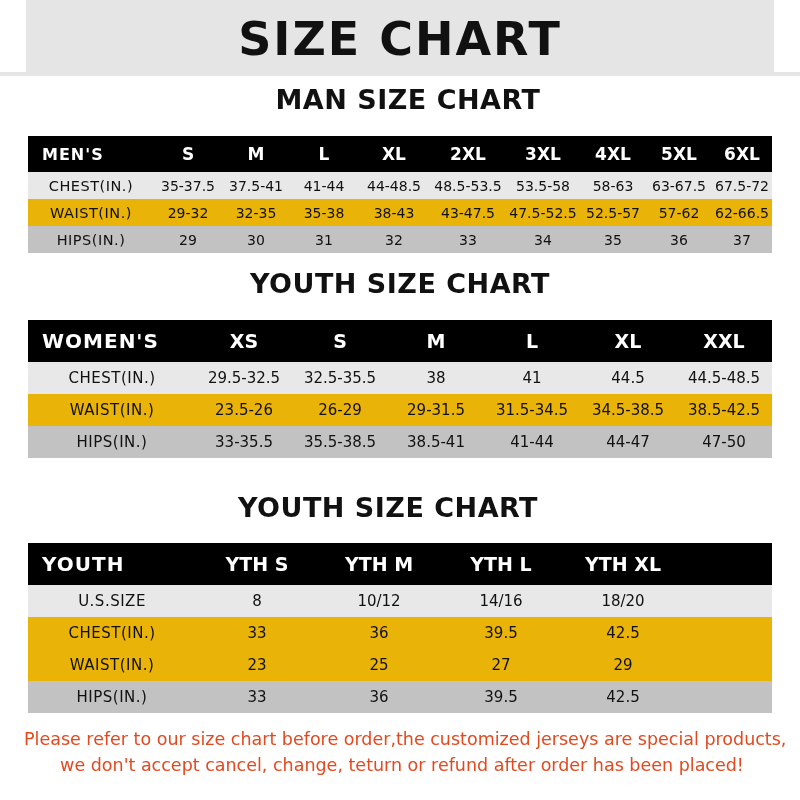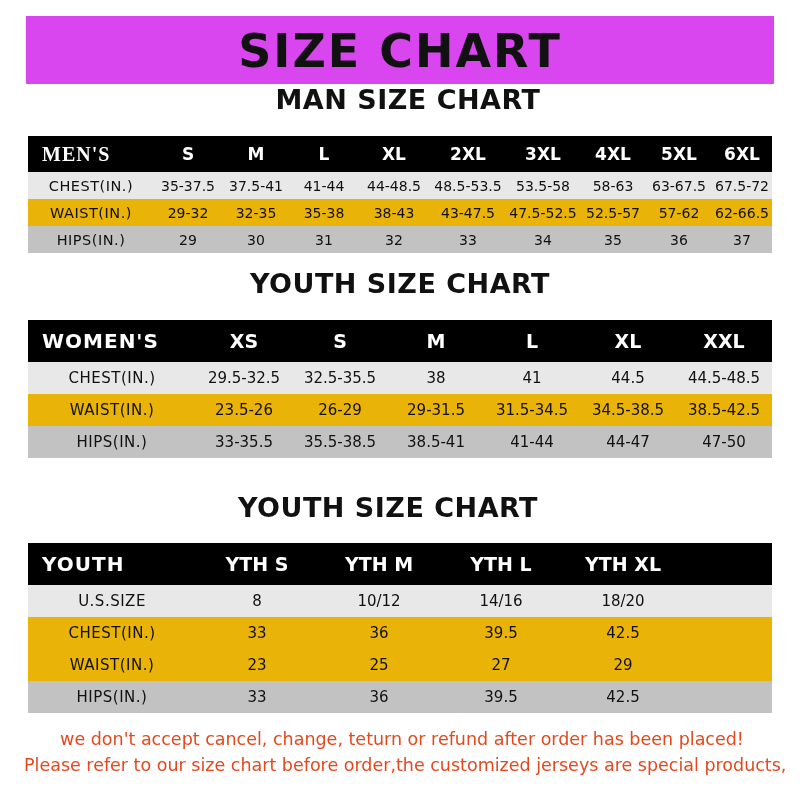--- a/index.html
+++ b/index.html
@@ -14,25 +14,25 @@
   #page {
     position: relative;
     width: 800px;
     height: 800px;
     background: #ffffff;
     overflow: hidden;
   }
   
   .header-band {
     position: absolute;
-    top: 16px;
+    top: 0;
     left: 0;
     width: 800px;
-    height: 68px;
-    background: #d946ef;
+    height: 76px;
+    background: #e5e5e5;
     display: flex;
     align-items: center;
     justify-content: center;
   }
   .header-band .edge-left,
   .header-band .edge-right {
     position: absolute;
     top: 0;
     width: 26px;
     height: 72px;
@@ -96,21 +96,21 @@
     font-size: 14.5px;
     letter-spacing: 0.5px;
     color: #111111;
   }
   .band-a td { background: #e8e8e8; }
   .band-b td { background: #eab308; }
   .band-c td { background: #c2c2c2; }
 
   
   #men-table { position: absolute; left: 28px; top: 136px; width: 744px; }
-  #men-table .hdr-row td.rowlabel { font-size: 20px; font-family: Liberation Serif, serif; }
+  #men-table .hdr-row td.rowlabel { font-size: 16px; }
   #men-table .data-row td { height: 27px; }
 
   
   #women-table { position: absolute; left: 28px; top: 320px; width: 744px; }
   #women-table .hdr-row td { height: 42px; margin-left: 44px; }
   #women-table .hdr-row td.rowlabel { font-size: 20px; }
   #women-table .hdr-row td.colhead { font-size: 19px; }
   #women-table .data-row td { height: 32px; font-size: 15px; }
   #women-table .data-row td.rowlabel { font-size: 15px; }
 
@@ -318,17 +318,17 @@
         <td>33</td>
         <td>36</td>
         <td>39.5</td>
         <td>42.5</td>
         <td></td>
       </tr>
     </tbody>
   </table>
 
   <div class="footer-note">
+    <div>Please refer to our size chart before order,the customized jerseys are special products,</div>
     <div>we don't accept cancel, change, teturn or refund after order has been placed!</div>
-    <div>Please refer to our size chart before order,the customized jerseys are special products,</div>
   </div>
 
 </div>
 
 </body></html>

